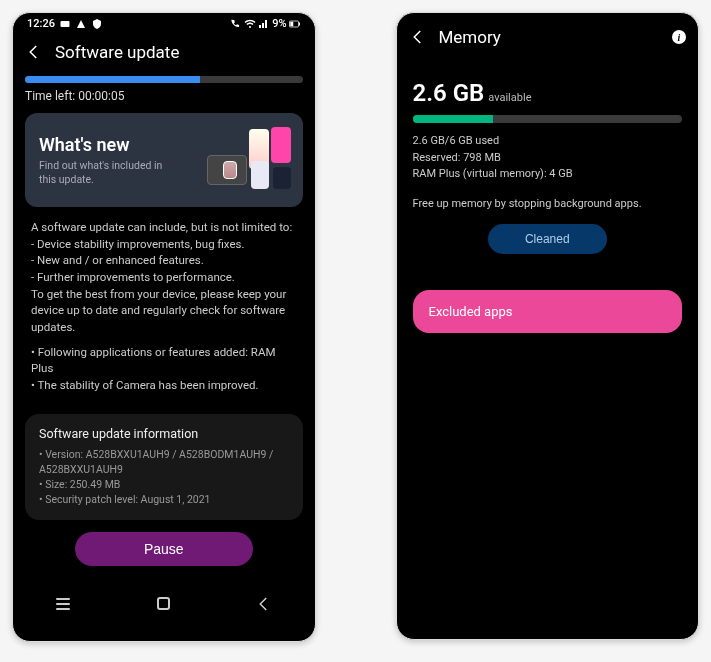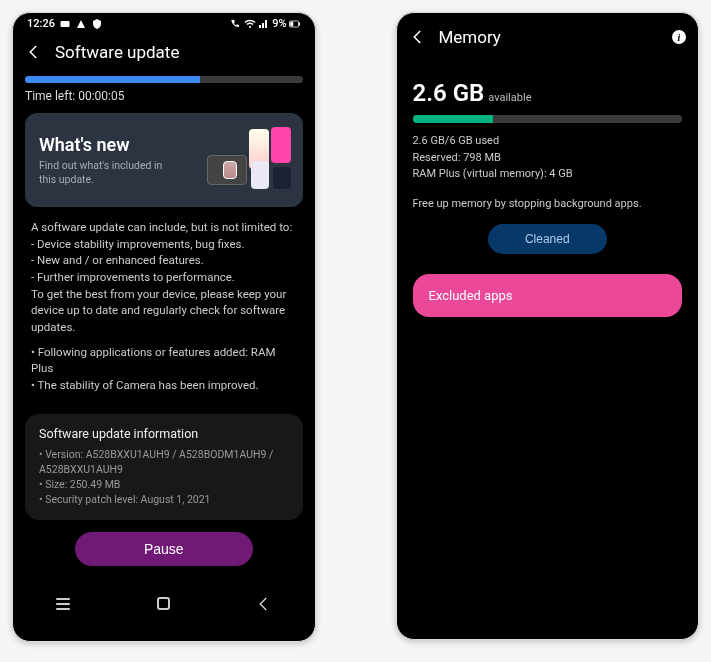--- a/index.html
+++ b/index.html
@@ -150,21 +150,21 @@
     background: #3a3a3a;
     border-radius: 4px;
     overflow: hidden;
     margin-bottom: 10px;
   }
   .mem-bar-inner { height: 100%; background: #03b581; }
   .mem-lines { font-size: 11px; color: #ccc; line-height: 1.5; margin-bottom: 14px; }
   .mem-free { font-size: 11px; color: #ccc; margin-bottom: 14px; }
   .cleaned-btn {
     display: block;
-    margin: 0 auto 20px;
+    margin: 0 auto 36px;
     background: #07386a;
     color: #b0cde8;
     border: none;
     border-radius: 18px;
     padding: 8px 0;
     width: 44%;
     font-size: 12px;
   }
   .excluded {
     background: #ec4899;

